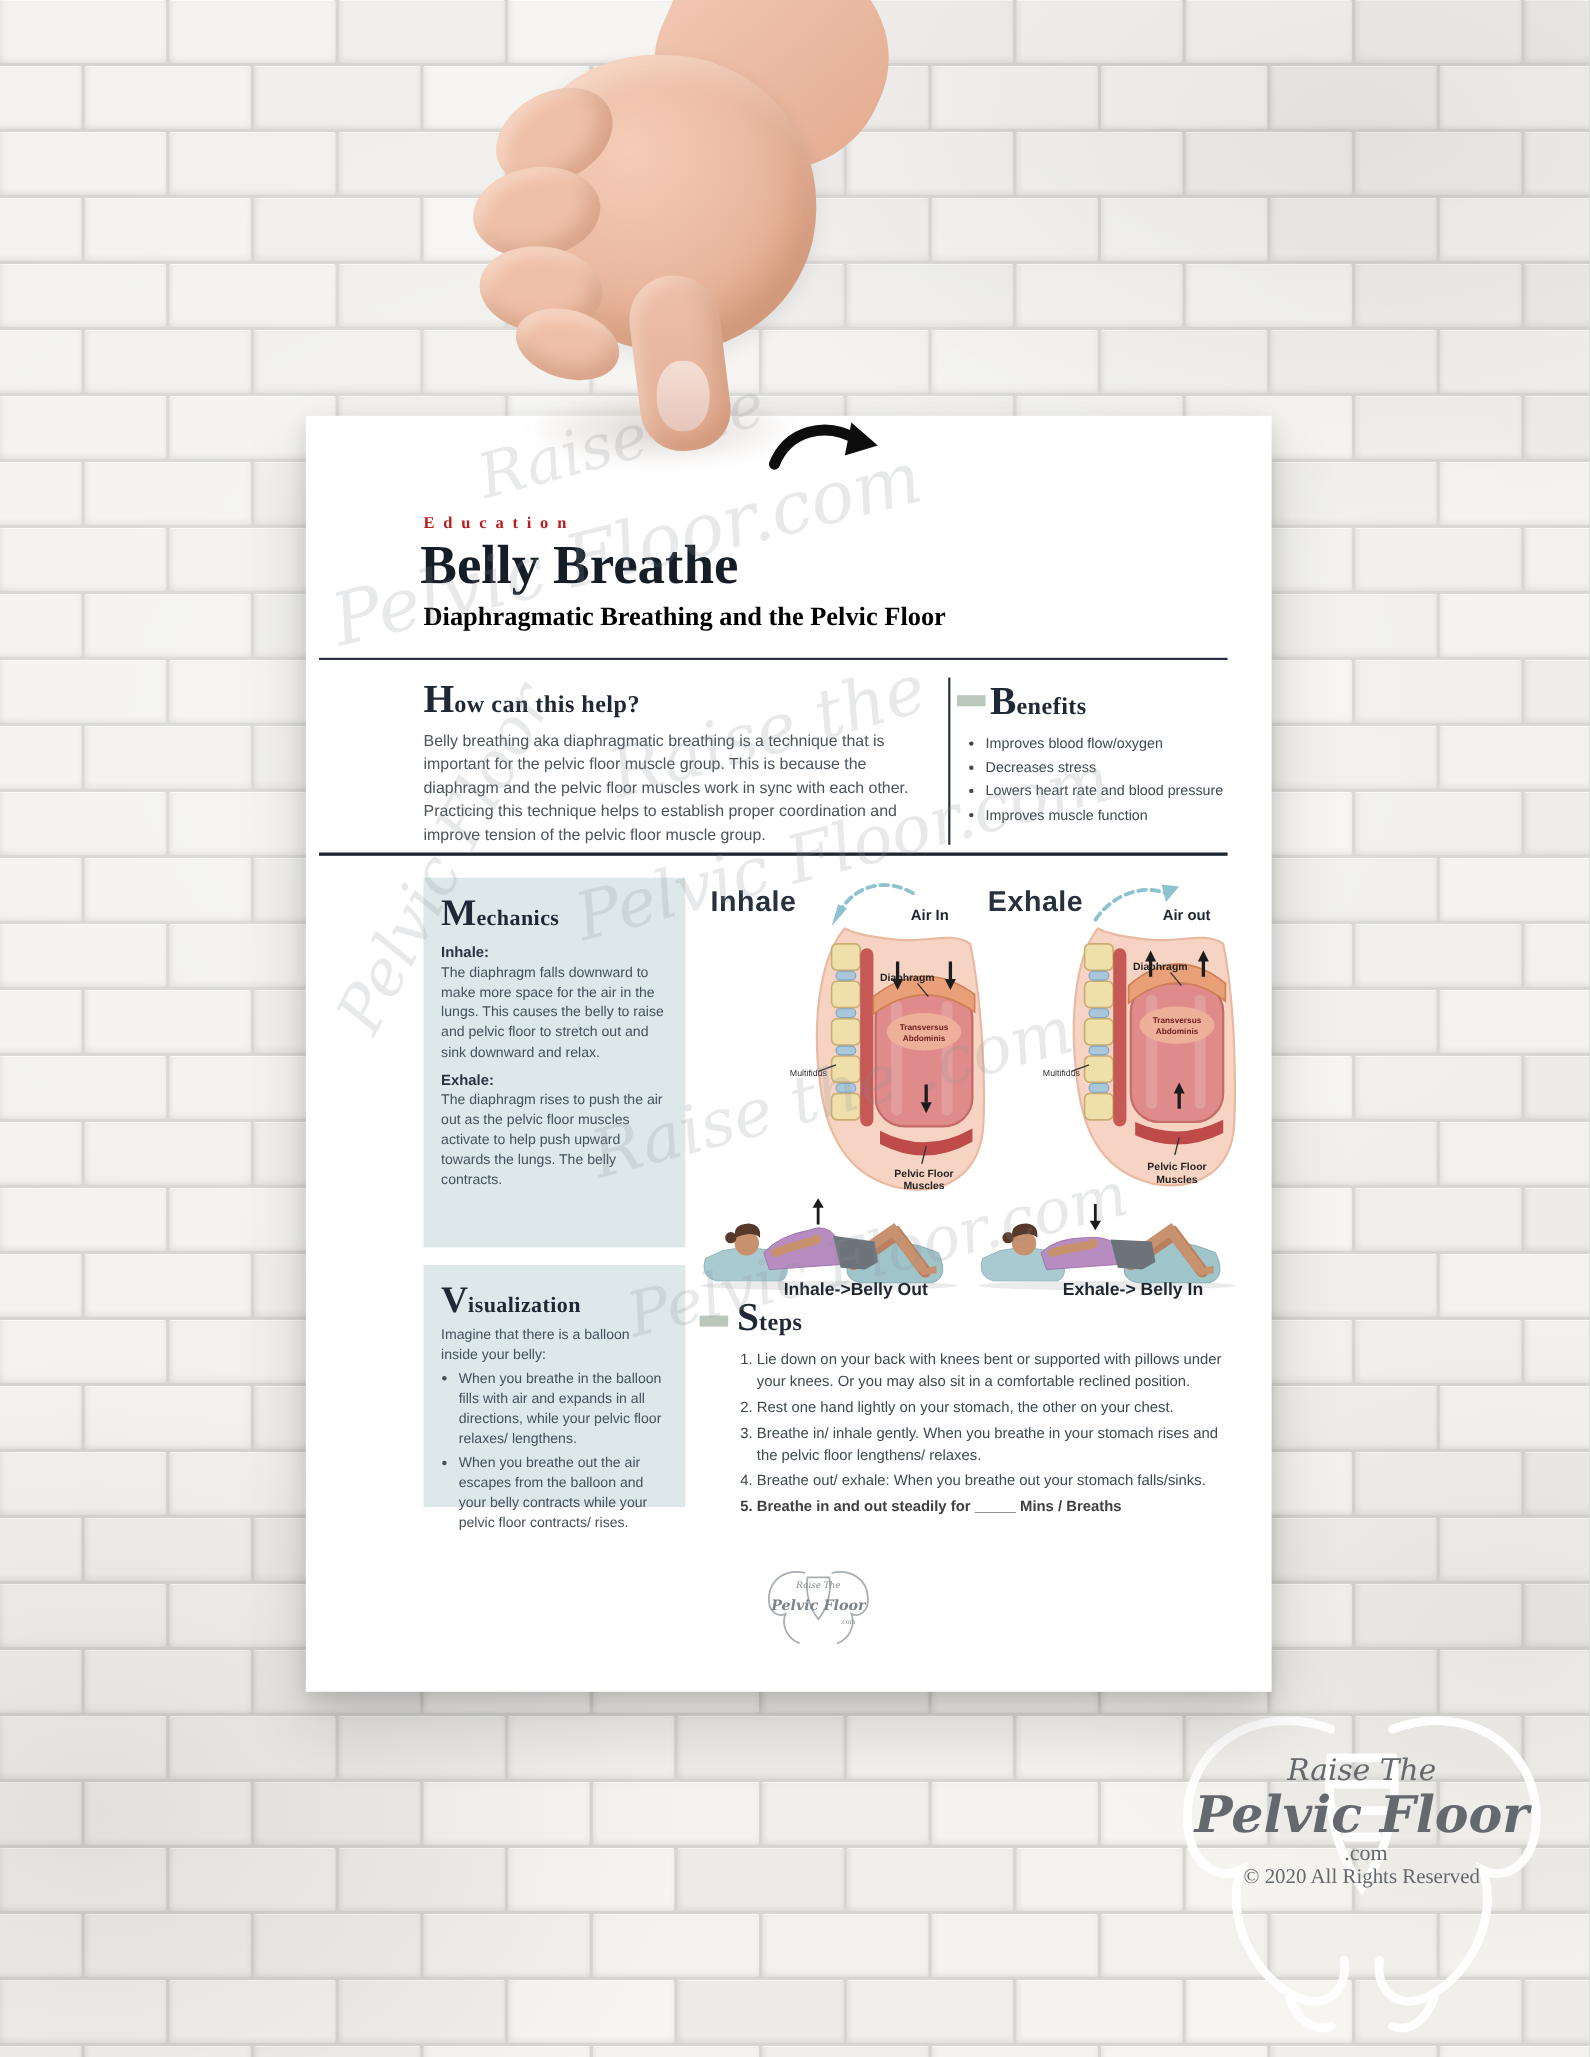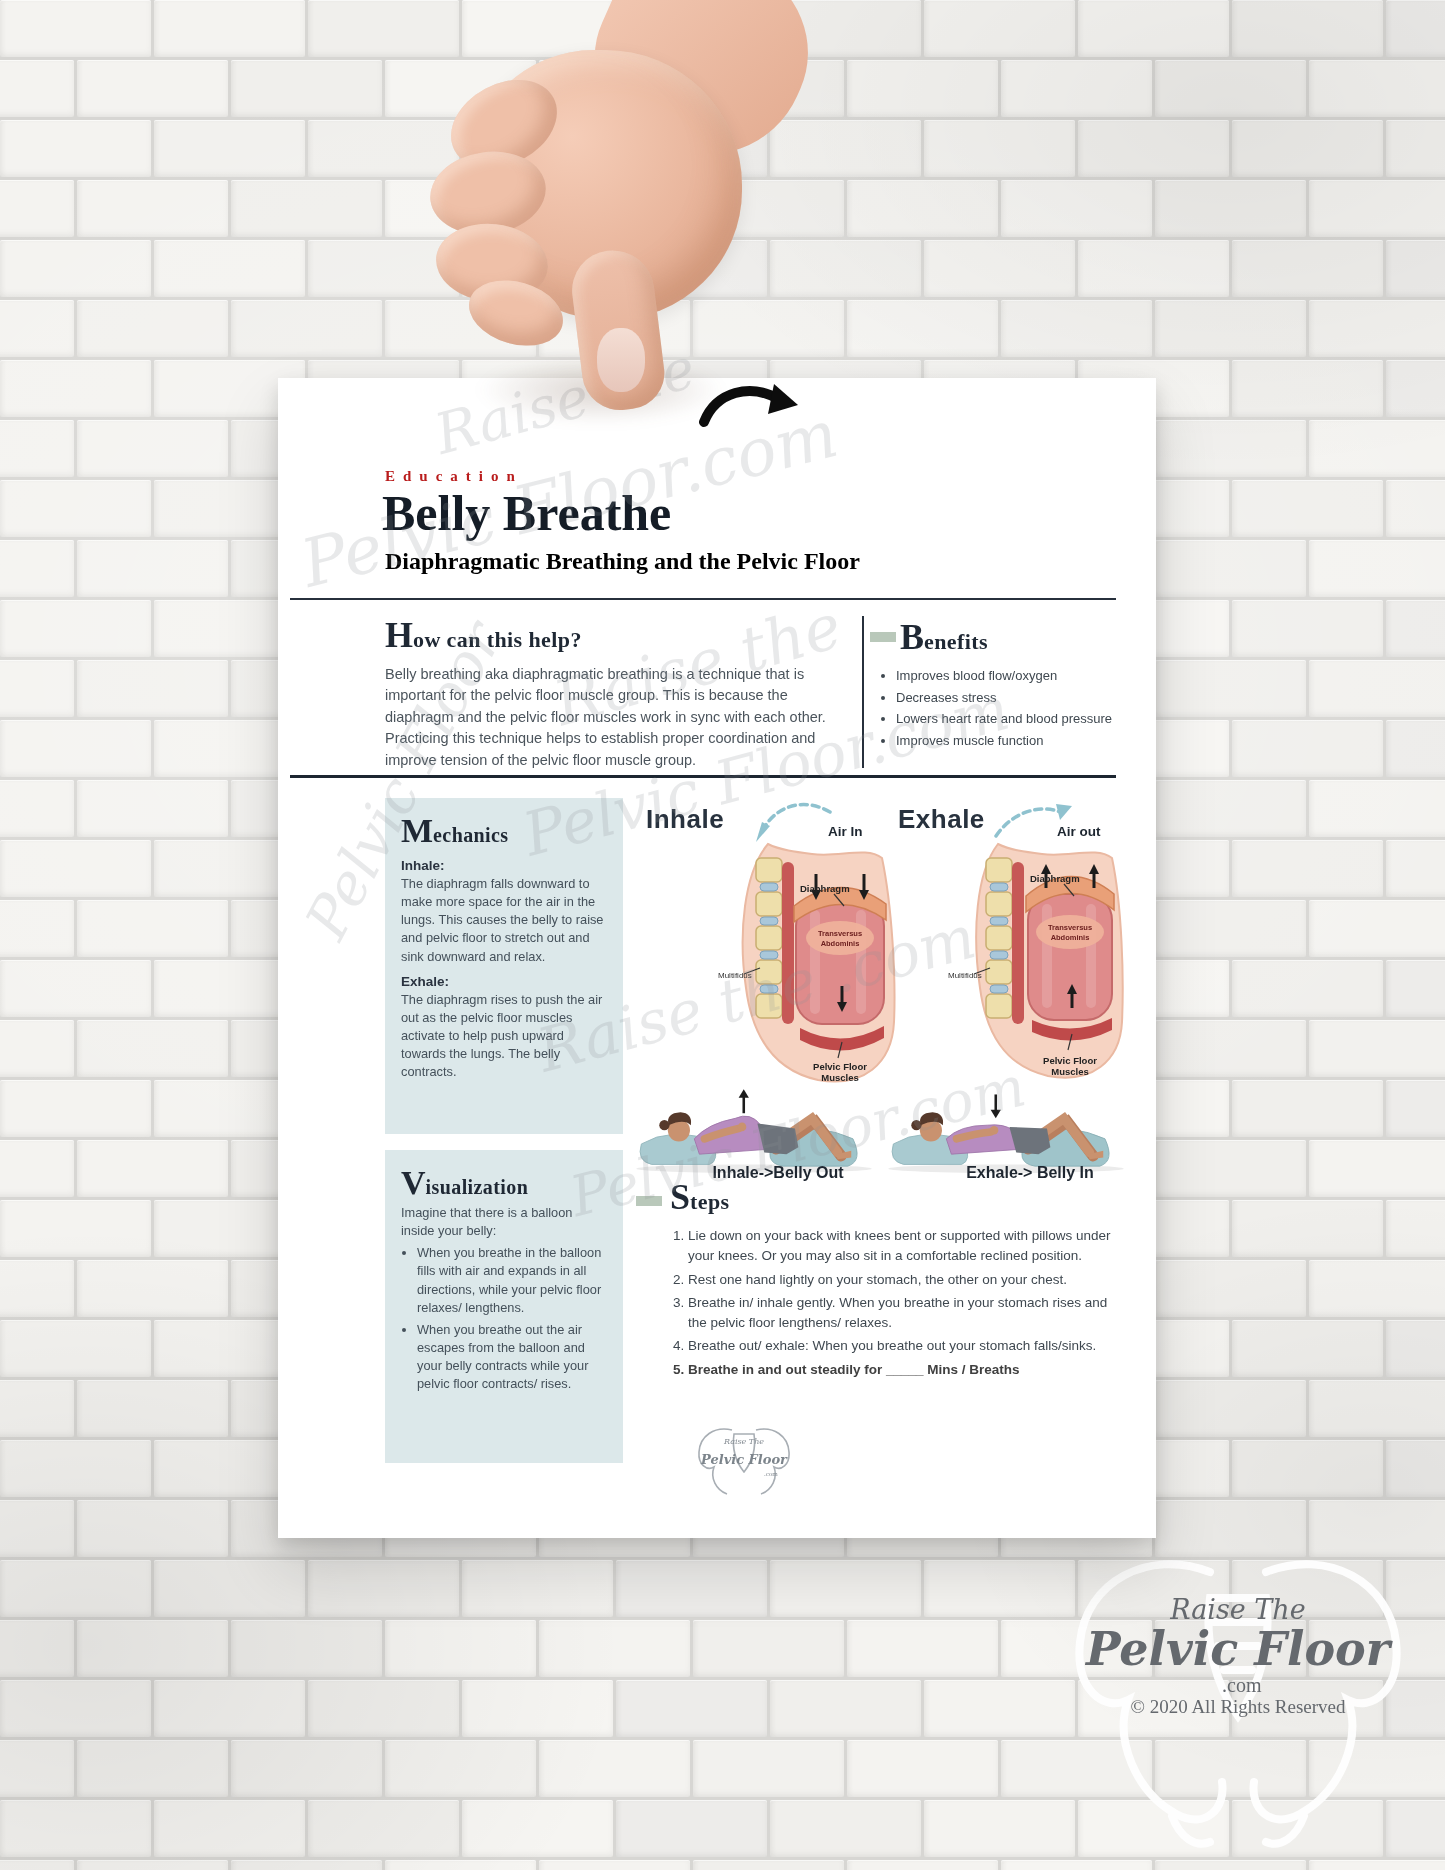--- a/index.html
+++ b/index.html
@@ -68,21 +68,21 @@
 
   .benefits{left:600px;top:238px;width:238px;}
   .chip{position:absolute;width:26px;height:10px;background:#b9c8ba;}
   .benefits .chip{left:-8px;top:16px;}
   .benefits .dc{margin-left:22px;}
   .benefits ul{margin:8px 0 0 0;padding-left:18px;font-size:13px;line-height:1.5;color:#3f4850;}
   .benefits li{margin-bottom:2px;}
 
   .bluebox{background:#dce8ea;padding:14px 16px;}
   .mech{left:107px;top:420px;width:238px;height:336px;}
-  .viz{left:107px;top:772px;width:238px;height:313px;}
+  .viz{left:107px;top:772px;width:238px;height:220px;}
   .bluebox .dc .init{font-size:34px;}
   .bluebox .dc .rest{font-size:20px;}
   .boxlabel{font-size:13.5px;font-weight:bold;color:#2a3340;margin-top:8px;}
   .boxtext{font-size:12.8px;line-height:1.42;color:#44505a;margin-top:2px;}
   .viz ul{margin:4px 0 0 0;padding-left:16px;font-size:12.8px;line-height:1.42;color:#44505a;}
   .viz li{margin-bottom:4px;}
 
   .figtitle{font-size:26px;font-weight:bold;color:#28323e;letter-spacing:.5px;}
   .fig-inhale-title{left:368px;top:426px;}
   .fig-exhale-title{left:620px;top:426px;}

